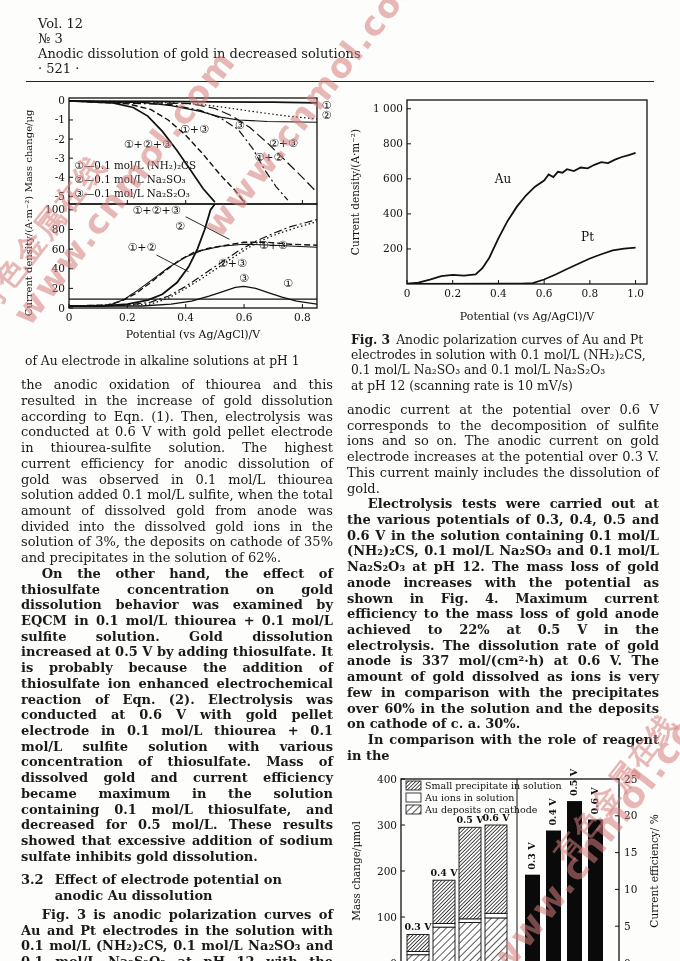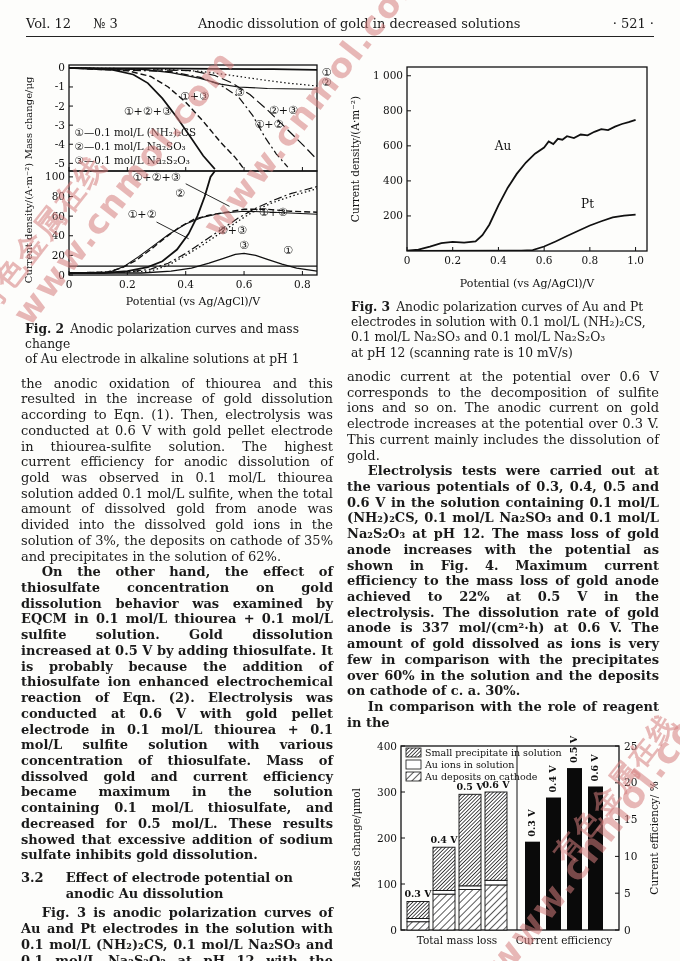--- a/index.html
+++ b/index.html
@@ -1,35 +1,35 @@
 <!DOCTYPE html>
 <html><head>
 <meta charset="utf-8">
 <style>
   html,body{margin:0;padding:0;background:#888;}
   .page{position:relative;width:680px;height:961px;margin:0 auto;background:#fdfdfb;
         overflow:hidden;font-family:"DejaVu Serif","DejaVu Sans",serif;color:#1a1a1a;}
   
-  .hdr{margin:16px 26px 12px 26px;padding-bottom:5px;border-bottom:1.7px solid #222;
-       display:flex;align-items:baseline;font-size:13px;}
+  .hdr{margin:16px 26px 0 26px;padding-bottom:5px;border-bottom:1.7px solid #222;
+       display:flex;align-items:baseline;font-size:13px;flex-direction:column;}
   .hdr .vol{margin-right:22px;}
   .hdr .title{flex:1;text-align:center;}
   .hdr .pg{margin-left:12px;}
   
   .cols{display:flex;gap:14px;padding:8px 21px 0 21px;}
   .col{width:312px;}
   
   .figure{text-align:center;margin:2px 0 4px 0;}
   .figure svg{display:inline-block;}
   .caption{font-size:12.3px;line-height:1.24;text-align:left;margin:2px 4px 8px 4px;}
   .caption .cap-label{font-weight:bold;margin-right:6px;}
   
   .para{margin:0;font-size:13px;line-height:1.21;text-align:justify;}
   .para.indent{text-indent:1.6em;font-weight:bold;}
-  .sec-head{display:flex;gap:22px;font-weight:bold;font-size:13px;line-height:1.25;margin:7px 0 3px 0;}
+  .sec-head{display:flex;gap:11px;font-weight:bold;font-size:13px;line-height:1.25;margin:7px 0 3px 0;}
   .sec-head .num{flex:0 0 auto;}
   
   svg text{font-family:"DejaVu Serif","DejaVu Sans",serif;fill:#111;}
   
   .wm-layer{position:absolute;inset:0;z-index:6;pointer-events:none;overflow:hidden;}
   .wm{position:absolute;transform-origin:0 50%;font-family:"DejaVu Sans",sans-serif;
       font-weight:600;letter-spacing:2px;white-space:nowrap;}
 </style>
 </head>
 <body>
@@ -143,21 +143,20 @@
               <text x="11" y="164" text-anchor="middle" font-size="10" transform="rotate(-90 11 164)">Current density/(A·m⁻²)</text>
               <text x="48" y="229" text-anchor="middle" font-size="10.5">0</text>
               <text x="106.3529411764706" y="229" text-anchor="middle" font-size="10.5">0.2</text>
               <text x="164.7058823529412" y="229" text-anchor="middle" font-size="10.5">0.4</text>
               <text x="223.05882352941177" y="229" text-anchor="middle" font-size="10.5">0.6</text>
               <text x="281.4117647058824" y="229" text-anchor="middle" font-size="10.5">0.8</text>
               <text x="172" y="246" text-anchor="middle" font-size="11">Potential (vs Ag/AgCl)/V</text>
             </svg></div>
       </div>
       <div class="caption">
-          <div><span class="cap-label">Fig. 2</span>Anodic polarization curves and mass change</div>
           <div>of Au electrode in alkaline solutions at pH 1</div>
         </div>
       <div>
           <p class="para">the anodic oxidation of thiourea and this resulted in the increase of gold dissolution according to Eqn. (1). Then, electrolysis was conducted at 0.6 V with gold pellet electrode in thiourea-sulfite solution. The highest current efficiency for anodic dissolution of gold was observed in 0.1 mol/L thiourea solution added 0.1 mol/L sulfite, when the total amount of dissolved gold from anode was divided into the dissolved gold ions in the solution of 3%, the deposits on cathode of 35% and precipitates in the solution of 62%.</p>
           <p class="para indent">On the other hand, the effect of thiosulfate concentration on gold dissolution behavior was examined by EQCM in 0.1 mol/L thiourea + 0.1 mol/L sulfite solution. Gold dissolution increased at 0.5 V by adding thiosulfate. It is probably because the addition of thiosulfate ion enhanced electrochemical reaction of Eqn. (2). Electrolysis was conducted at 0.6 V with gold pellet electrode in 0.1 mol/L thiourea + 0.1 mol/L sulfite solution with various concentration of thiosulfate. Mass of dissolved gold and current efficiency became maximum in the solution containing 0.1 mol/L thiosulfate, and decreased for 0.5 mol/L. These results showed that excessive addition of sodium sulfate inhibits gold dissolution.</p>
         </div>
       <div class="sec-head">
         <span class="num">3.2</span>
         <span>Effect of electrode potential on anodic Au dissolution</span>
       </div>

